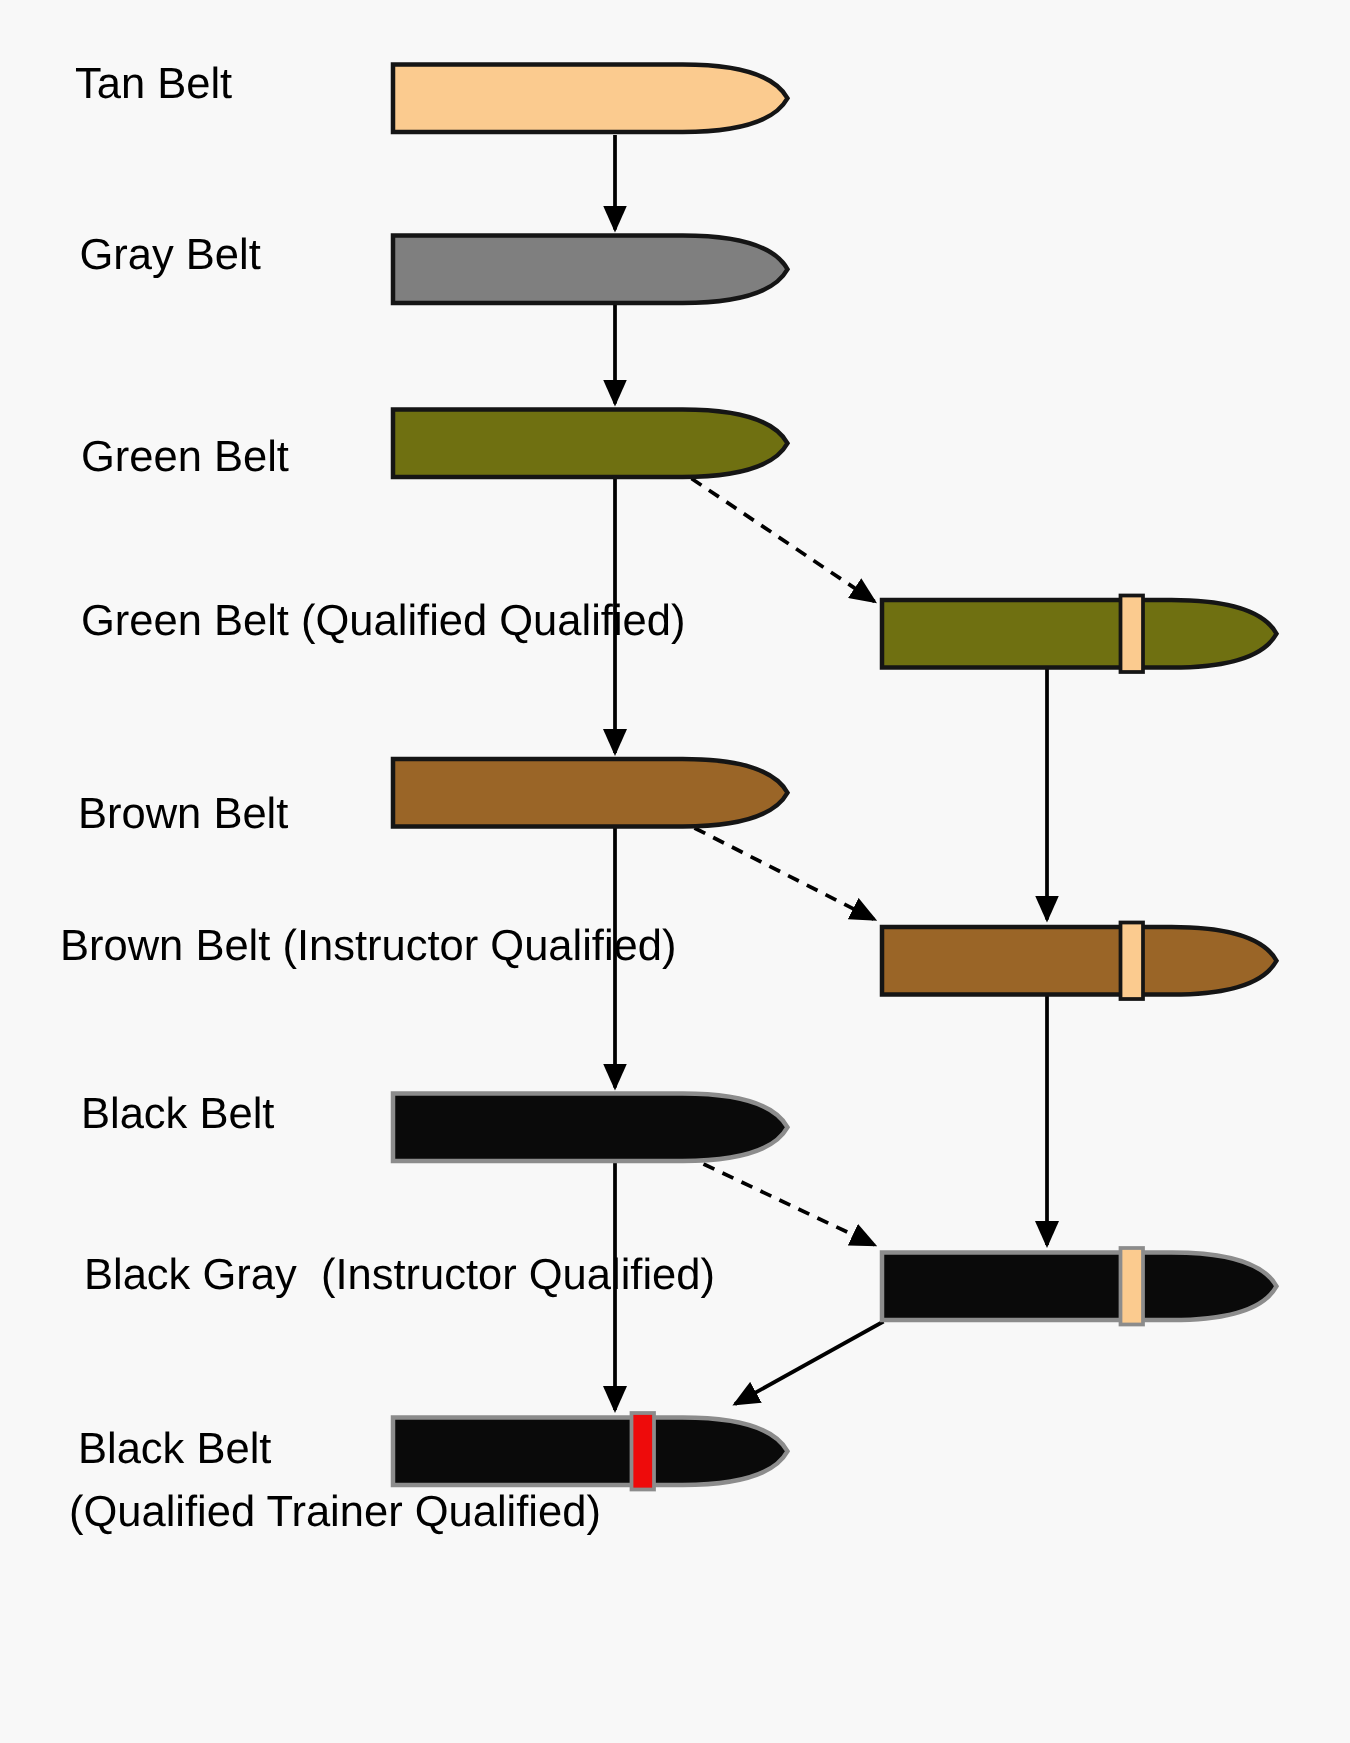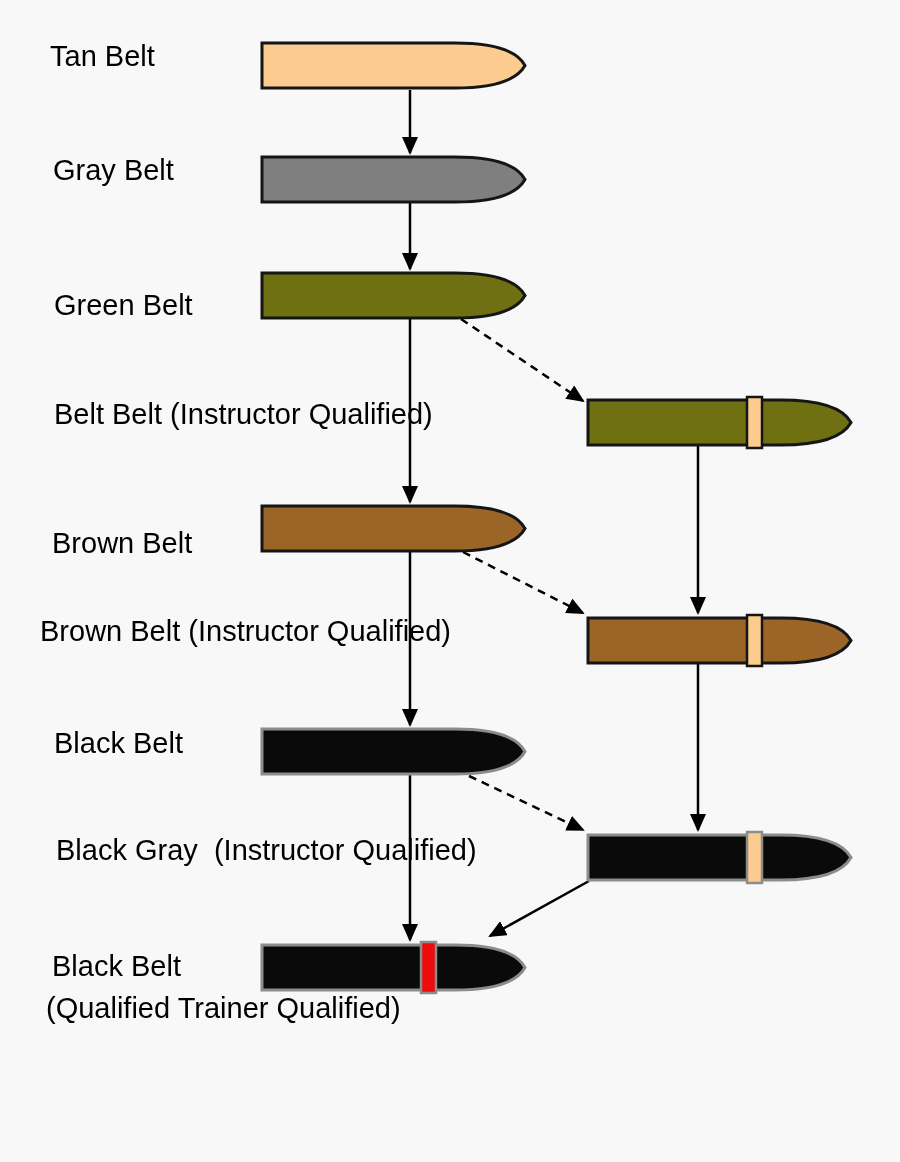--- a/index.html
+++ b/index.html
@@ -55,21 +55,21 @@
       </svg>
       <div class="belt-label" style="left: 53px; top: 153px;">Gray Belt</div>
       <svg width="272" height="56" viewBox="0 0 272 56" class="belt" style="left: 258px; top: 268px;">
         <path d="M4,5 H197 C237,5 259,13 267,27.5 C259,42 237,50 197,50 H4 Z" fill="#6F7011" stroke="#151515" stroke-width="3"></path>
       </svg>
       <div class="belt-label" style="left: 54px; top: 269px; margin-top: 19px;">Green Belt</div>
       <svg width="272" height="56" viewBox="0 0 272 56" class="belt" style="left: 584px; top: 395px;">
         <path d="M4,5 H197 C237,5 259,13 267,27.5 C259,42 237,50 197,50 H4 Z" fill="#6F7011" stroke="#151515" stroke-width="3"></path>
         <rect x="163" y="2" width="15" height="51" fill="#FBCB8F" stroke="#151515" stroke-width="2.5"></rect>
       </svg>
-      <div class="belt-label" style="left: 54px; top: 397px;">Belt Belt (Instructor Qualified)</div>
+      <div class="belt-label" style="left: 54px; top: 397px;">Green Belt (Qualified Qualified)</div>
       <svg width="272" height="56" viewBox="0 0 272 56" class="belt" style="left: 258px; top: 501px;">
         <path d="M4,5 H197 C237,5 259,13 267,27.5 C259,42 237,50 197,50 H4 Z" fill="#9A6527" stroke="#151515" stroke-width="3"></path>
       </svg>
       <div class="belt-label" style="left: 52px; top: 526px; text-align: right;">Brown Belt</div>
       <svg width="272" height="56" viewBox="0 0 272 56" class="belt" style="left: 584px; top: 613px;">
         <path d="M4,5 H197 C237,5 259,13 267,27.5 C259,42 237,50 197,50 H4 Z" fill="#9A6527" stroke="#151515" stroke-width="3"></path>
         <rect x="163" y="2" width="15" height="51" fill="#FBCB8F" stroke="#151515" stroke-width="2.5"></rect>
       </svg>
       <div class="belt-label" style="left: 40px; top: 614px;">Brown Belt (Instructor Qualified)</div>
       <svg width="272" height="56" viewBox="0 0 272 56" class="belt" style="left: 258px; top: 724px;">

